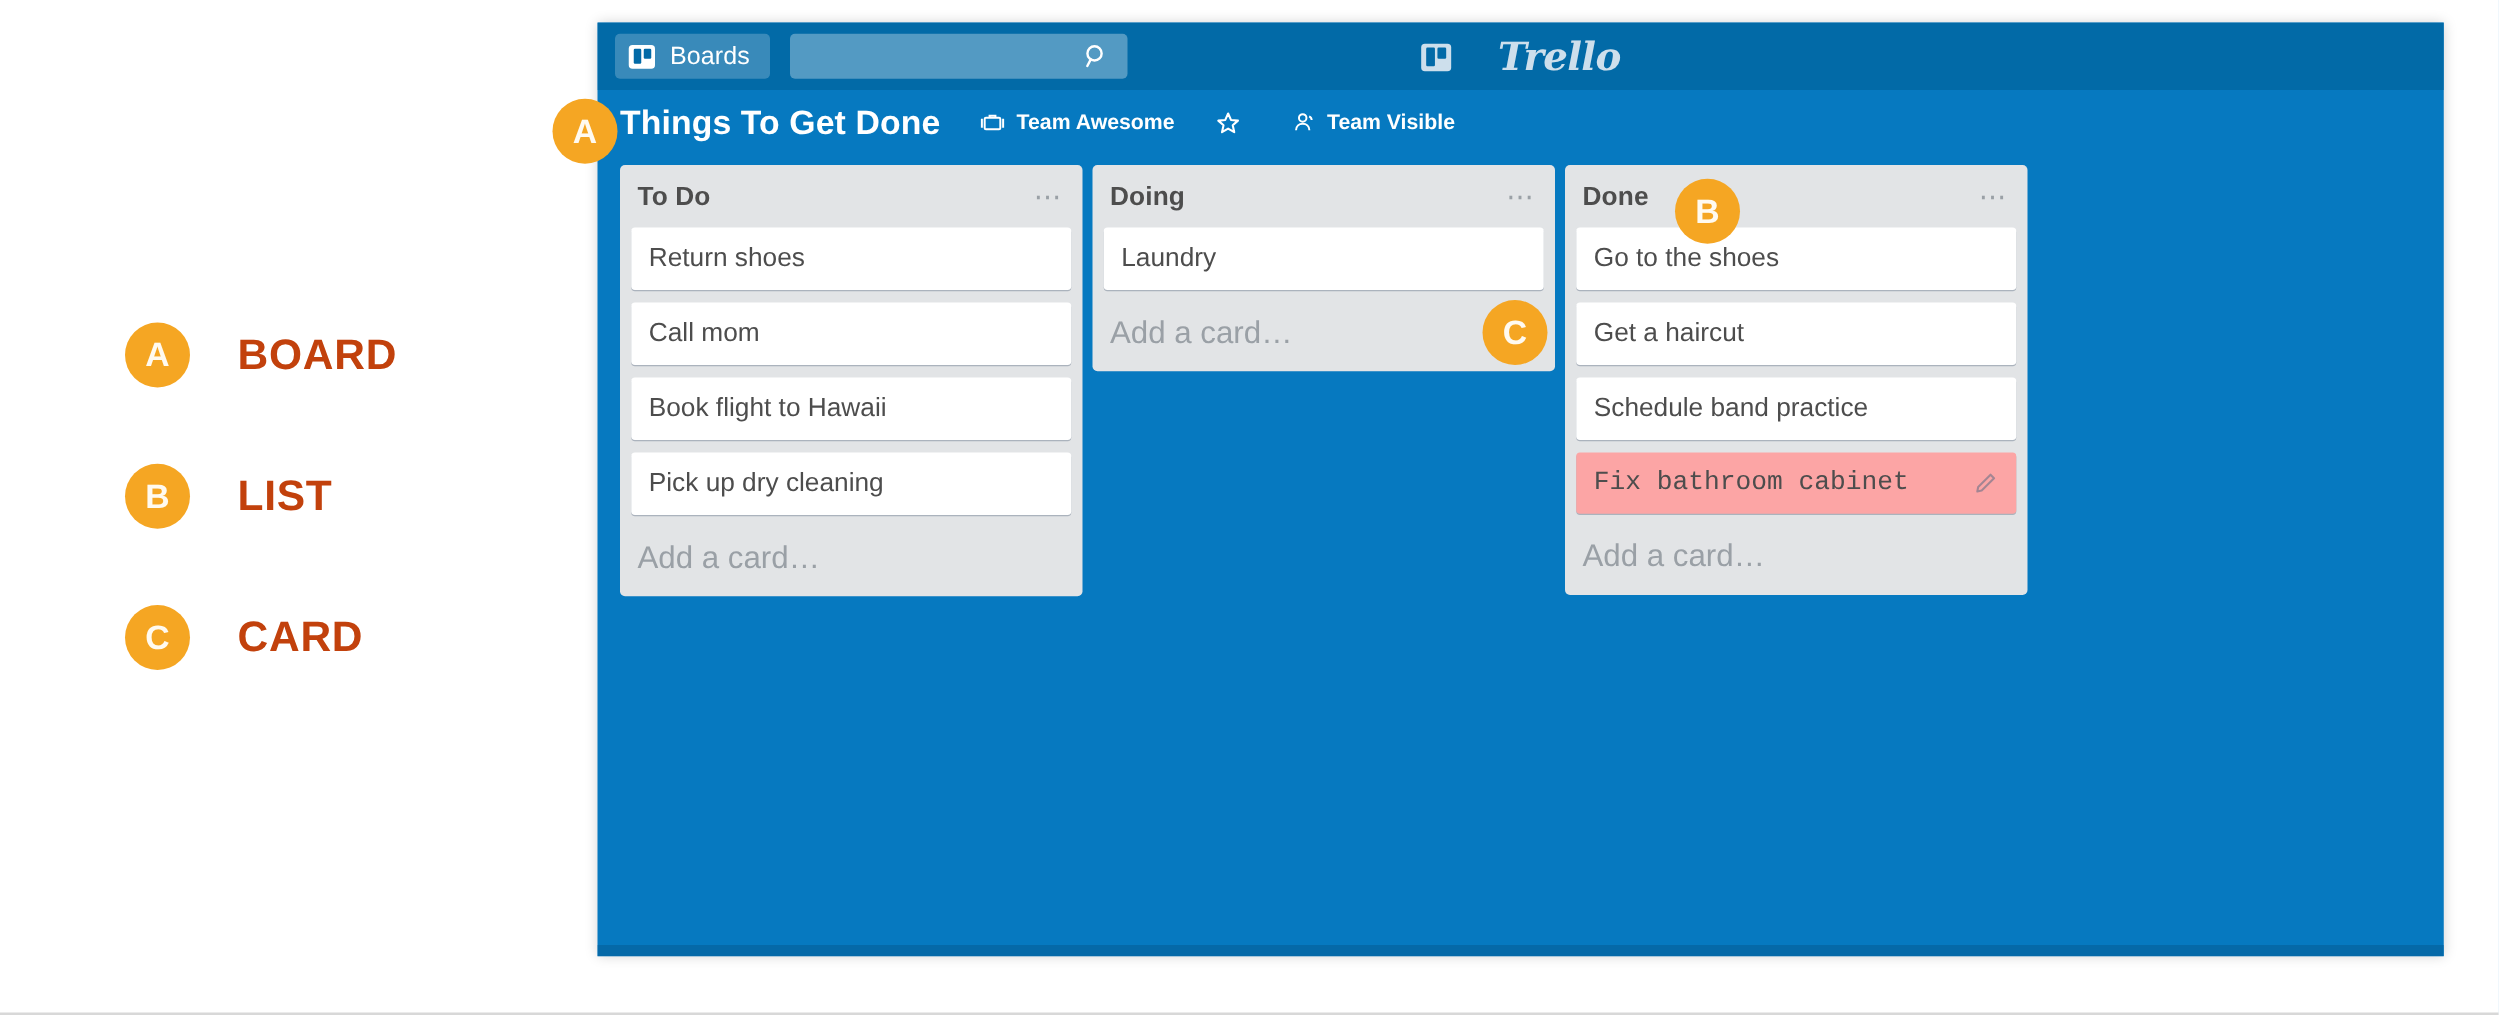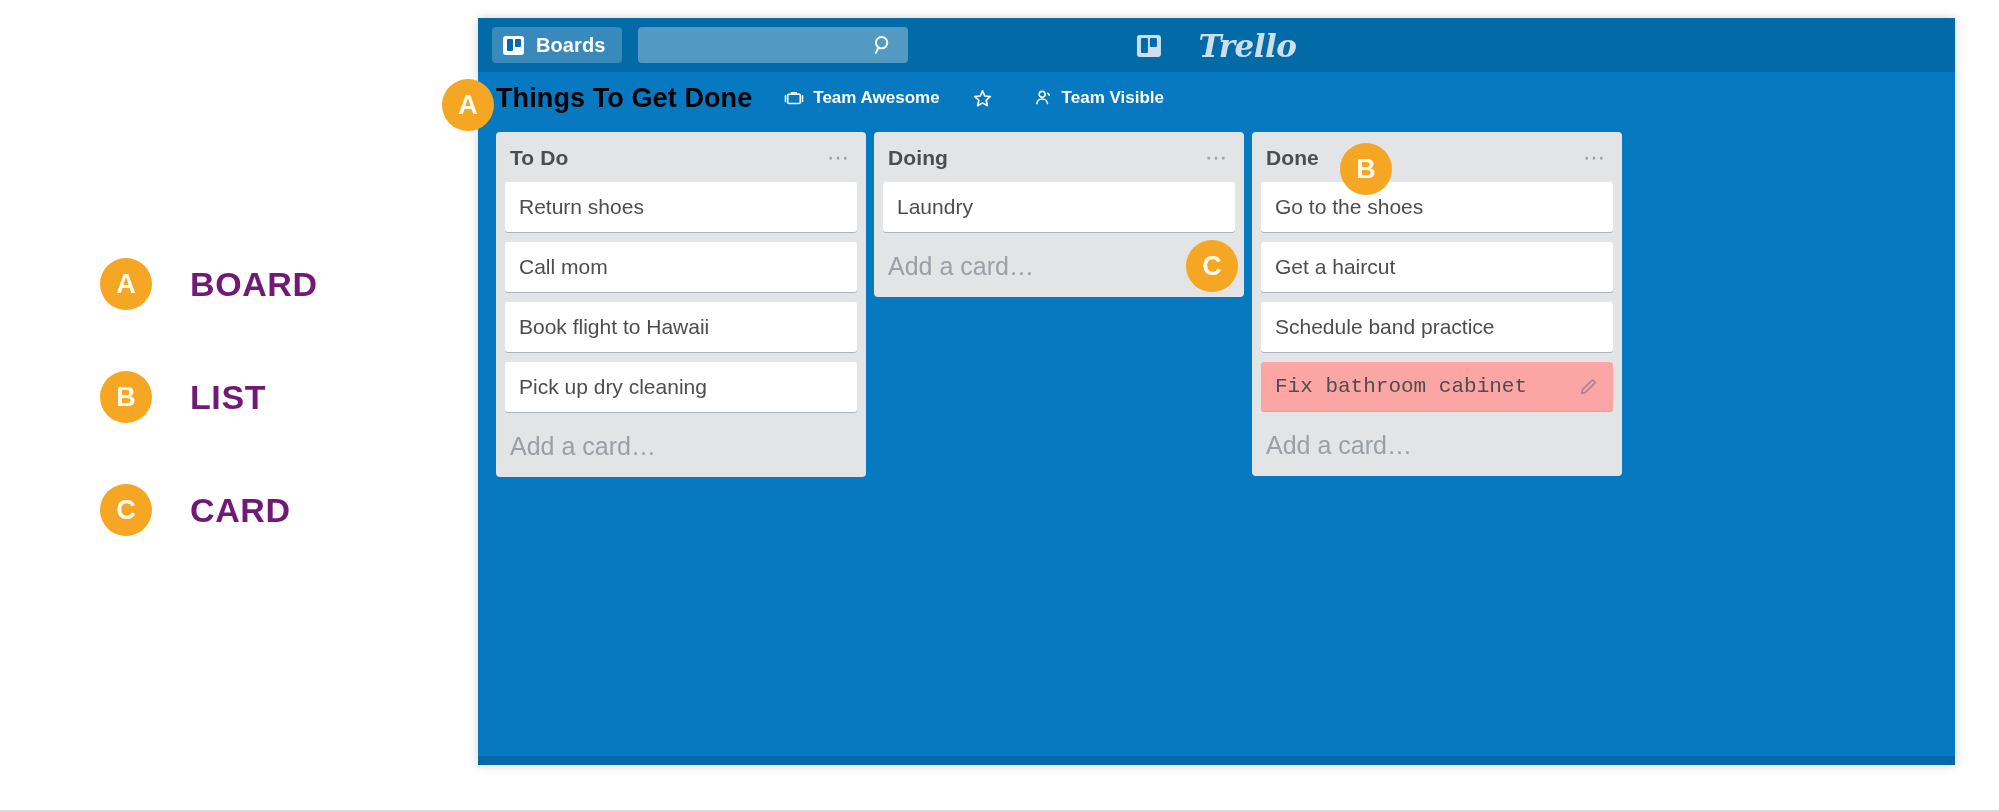--- a/index.html
+++ b/index.html
@@ -51,21 +51,21 @@
     display: flex;
     align-items: center;
     justify-content: center;
     flex: 0 0 auto;
     letter-spacing: 0px;
   }
   .legend-label {
     margin-left: 38px;
     font-size: 34px;
     font-weight: bold;
-    color: #701a75;
+    color: #c2410c;
     letter-spacing: 0.6px;
   }
 
   
   #app-panel {
     position: absolute;
     left: 478px;
     top: 18px;
     width: 1477px;
     height: 747px;
@@ -97,21 +97,21 @@
     align-items: center;
     height: 36px;
     padding: 0 16px 0 11px;
     background: rgba(255,255,255,0.22);
     border-radius: 4px;
     cursor: pointer;
   }
   #boards-button .label {
     color: #ffffff;
     font-size: 20px;
-    font-weight: bold;
+    font-weight: normal;
     margin-left: 12px;
     letter-spacing: 0.1px;
   }
   .board-glyph {
     width: 21px;
     height: 19px;
     background: #ffffff;
     border-radius: 3px;
     position: relative;
     flex: 0 0 auto;
@@ -198,21 +198,21 @@
 
   
   #board-header {
     height: 52px;
     display: flex;
     align-items: center;
     padding-left: 18px;
     box-sizing: border-box;
   }
   #board-title {
-    color: #000000;
+    color: #ffffff;
     font-size: 27px;
     font-weight: bold;
     letter-spacing: 0.1px;
   }
   .header-item {
     display: flex;
     align-items: center;
     margin-left: 32px;
     color: #ffffff;
     font-size: 17px;

